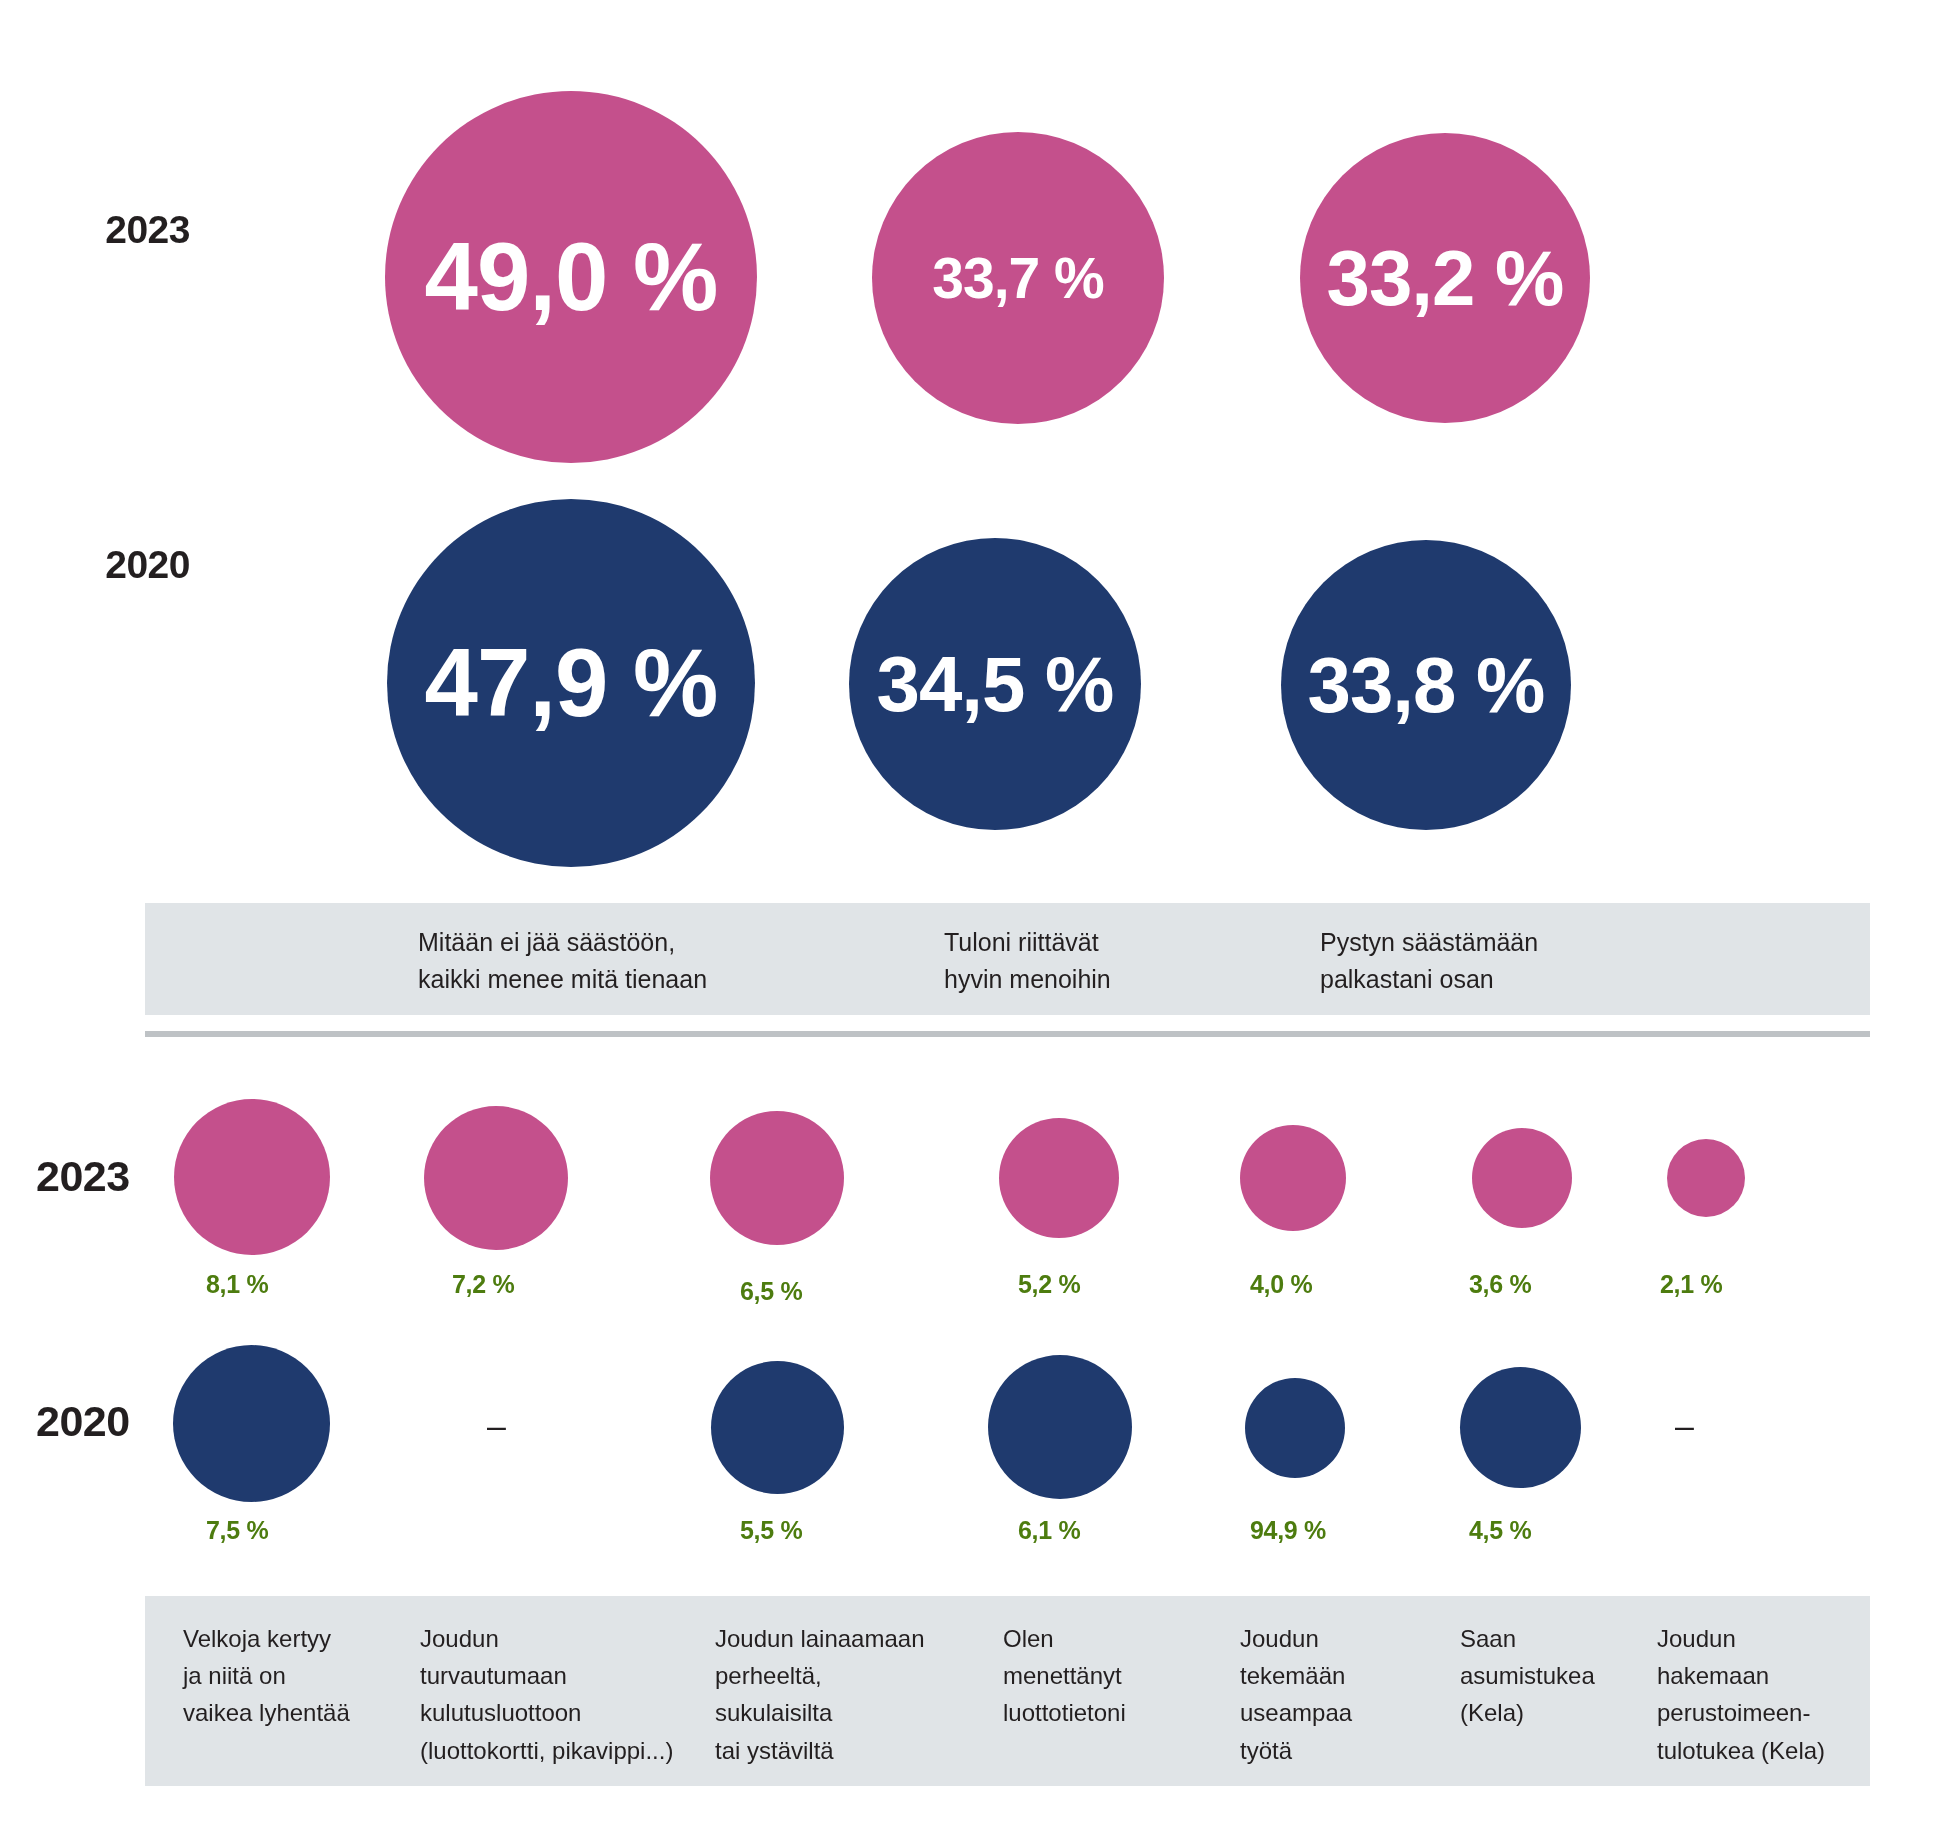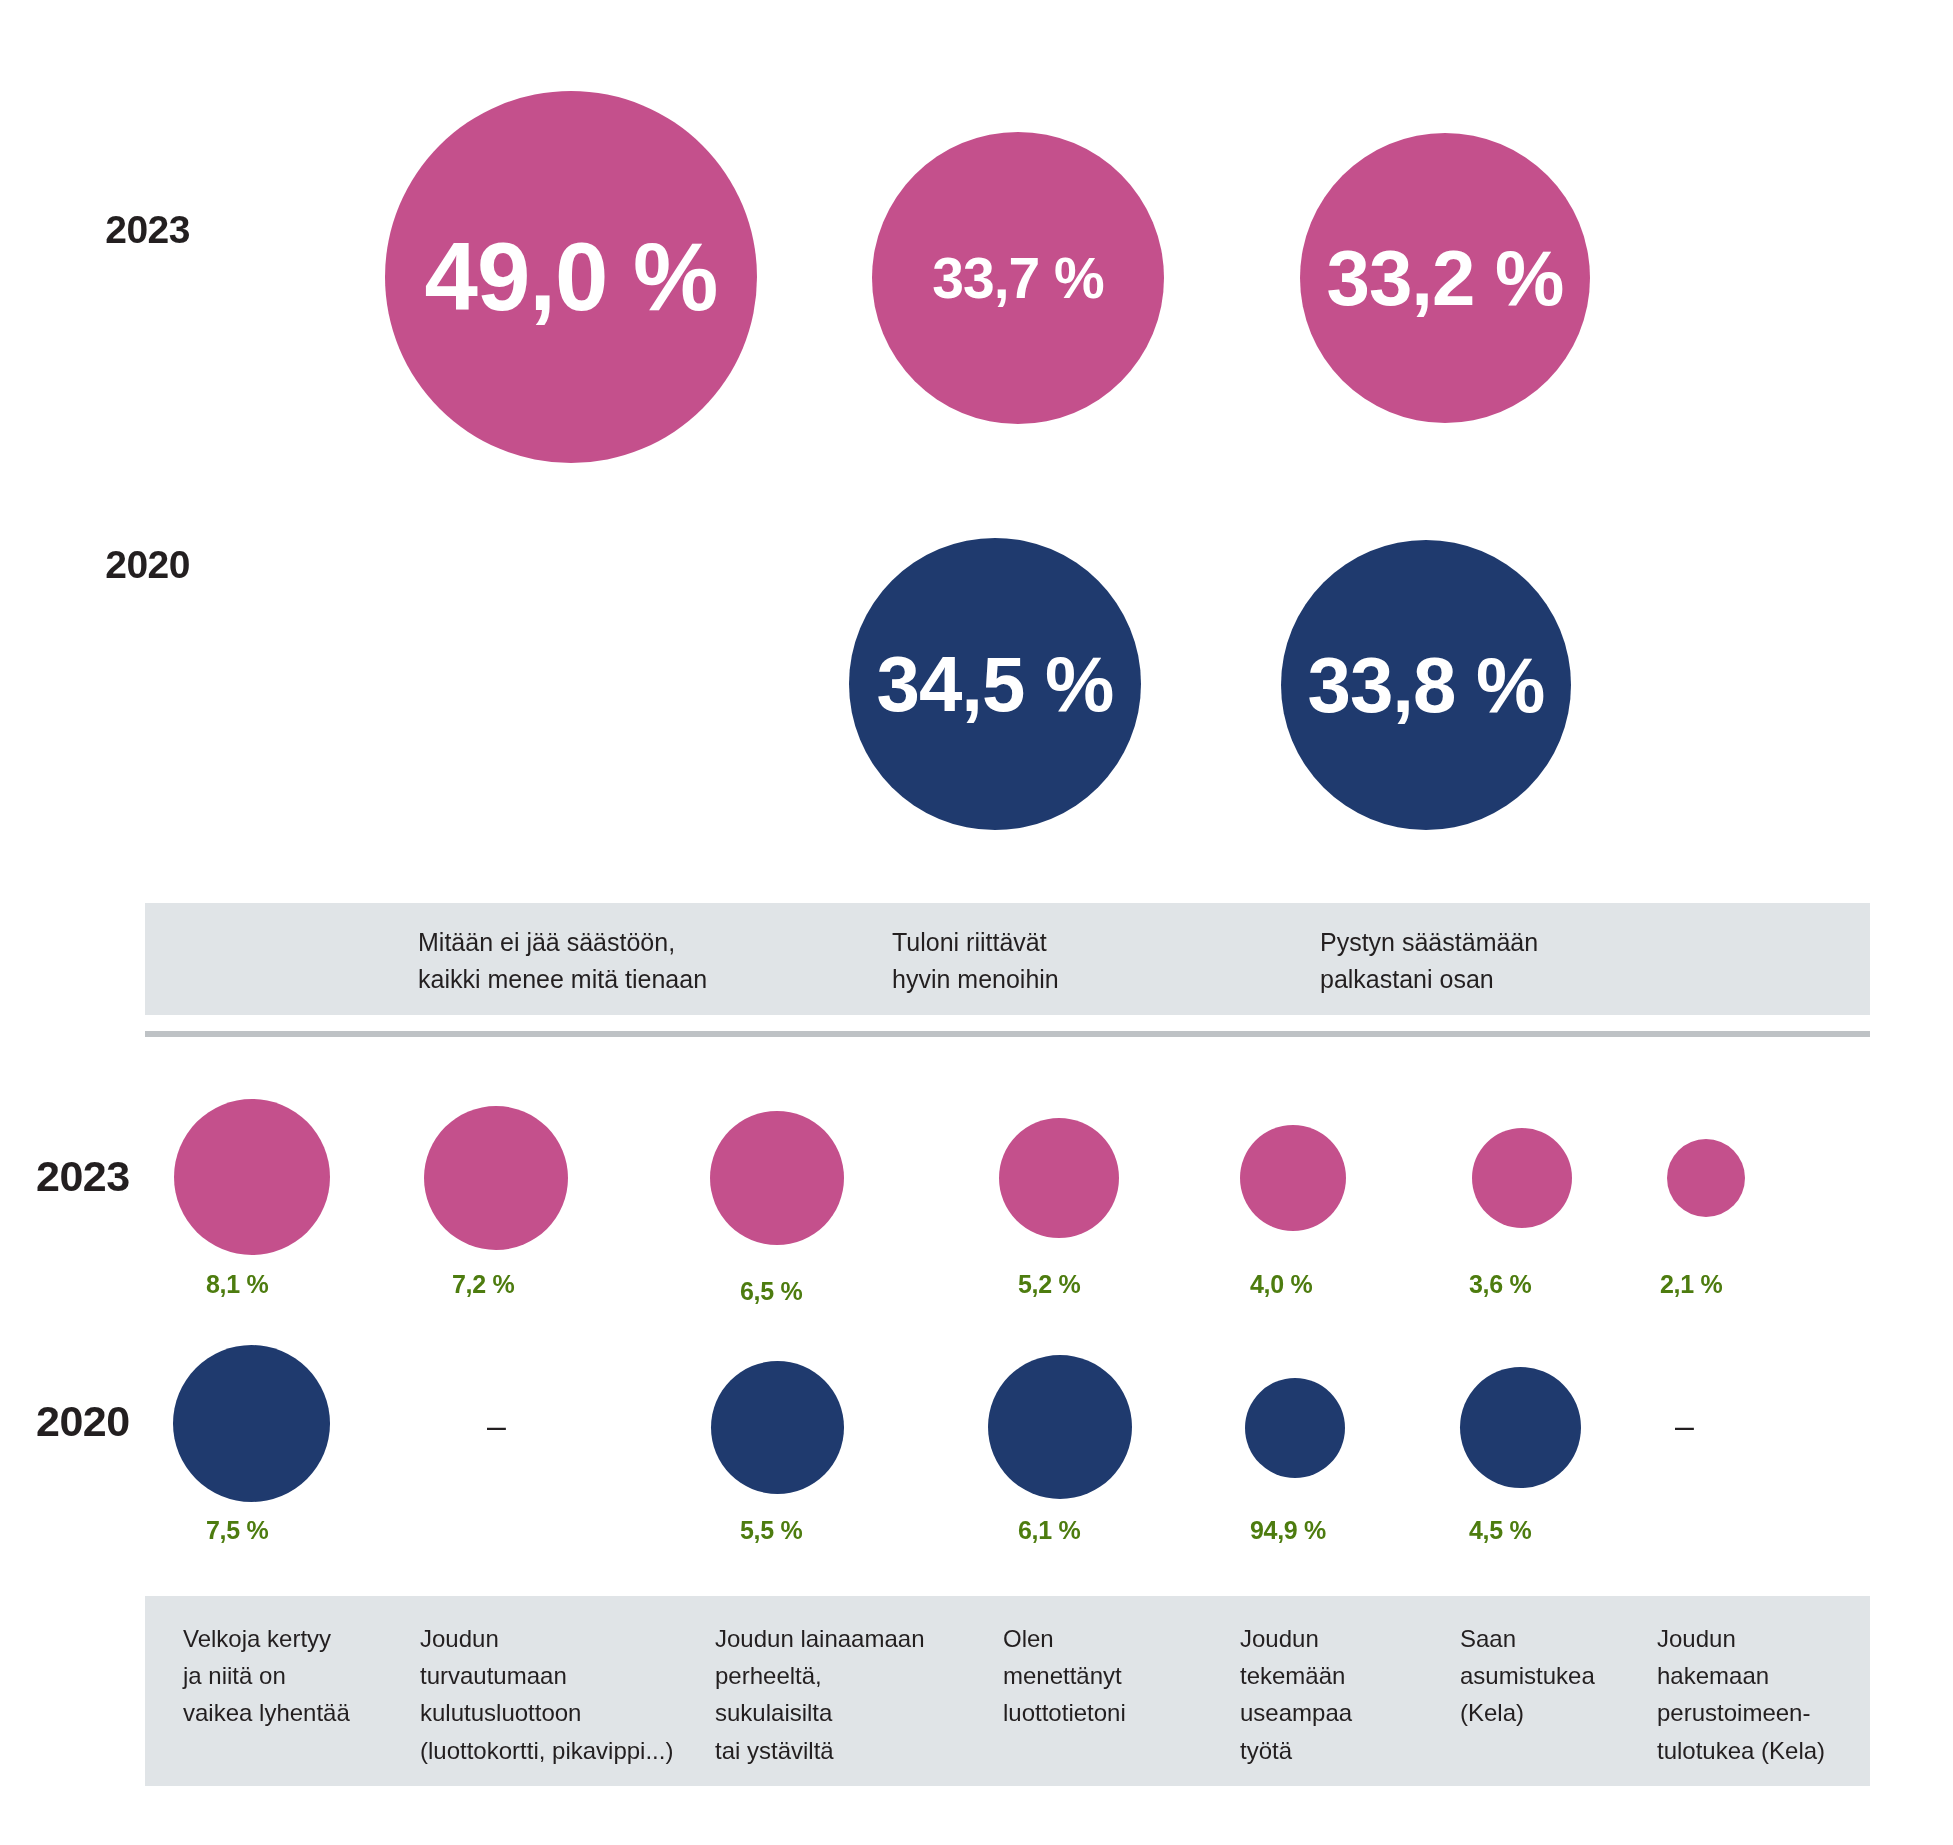--- a/index.html
+++ b/index.html
@@ -117,35 +117,38 @@
   </div>
 
   <div class="bubble" style="left:872px; top:132px; width:292px; height:292px; background:#c4508c;">
     <span class="bubble-value" style="font-size:57px;">33,7 %</span>
   </div>
 
   <div class="bubble" style="left:1300px; top:133px; width:290px; height:290px; background:#c4508c;">
     <span class="bubble-value" style="font-size:78px;">33,2 %</span>
   </div>
 
+  <div class="bubble" style="left:387px; top:499px; width:368px; height:368px; background:#1f3a6e;">
+    <span class="bubble-value" style="font-size:96px;">47,9 %</span>
+  </div>
 
   <div class="bubble" style="left:849px; top:538px; width:292px; height:292px; background:#1f3a6e;">
     <span class="bubble-value" style="font-size:78px;">34,5 %</span>
   </div>
 
   <div class="bubble" style="left:1281px; top:540px; width:290px; height:290px; background:#1f3a6e;">
     <span class="bubble-value" style="font-size:78px;">33,8 %</span>
   </div>
 
   <div class="caption-panel" style="left:145px; top:903px; width:1725px; height:112px;"></div>
 
   <div class="caption-cell" style="left:418px; top:924px; width:420px;">Mitään ei jää säästöön,
 kaikki menee mitä tienaan</div>
 
-  <div class="caption-cell" style="left:892px; top:924px; width:380px;">Tuloni riittävät
+  <div class="caption-cell" style="left:944px; top:924px; width:380px;">Tuloni riittävät
 hyvin menoihin</div>
 
   <div class="caption-cell" style="left:1320px; top:924px; width:400px;">Pystyn säästämään
 palkastani osan</div>
 
   <div class="divider" style="left:145px; top:1031px; width:1725px; height:6px;"></div>
 
   <div class="year-label year-bottom" style="left:36px; top:1152px;">2023</div>
 
   <div class="year-label year-bottom" style="left:36px; top:1397px;">2020</div>

